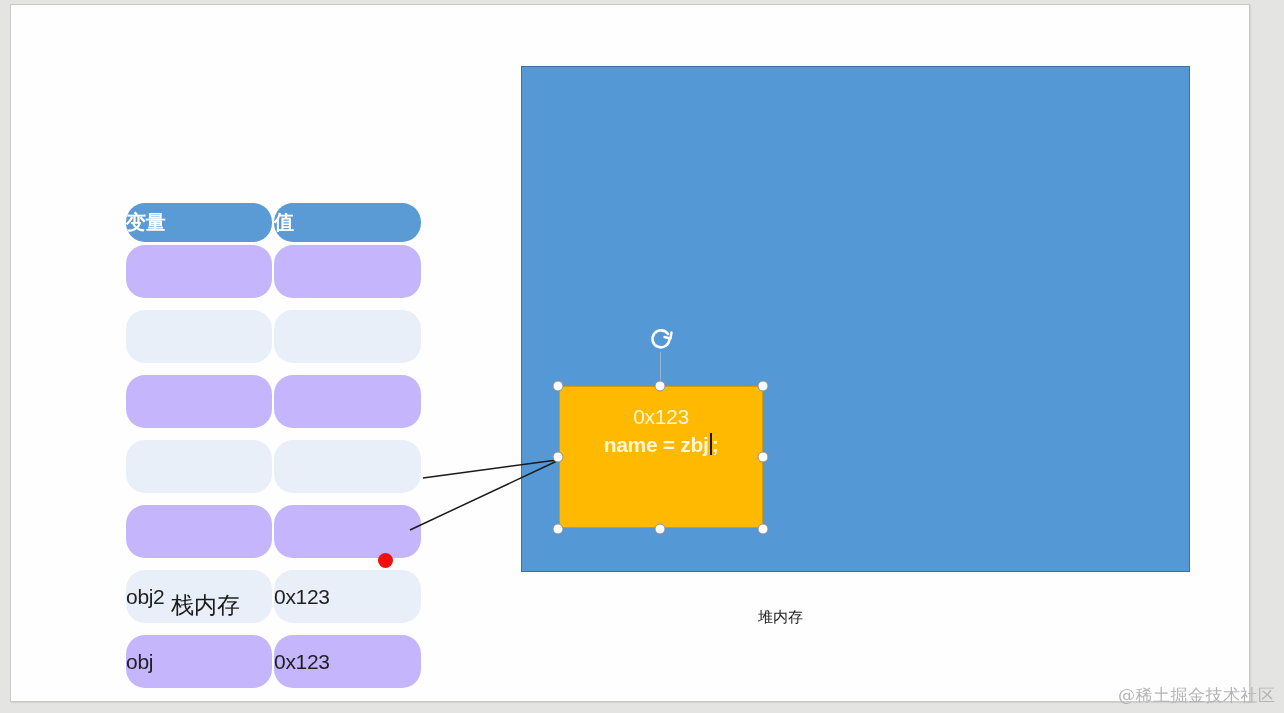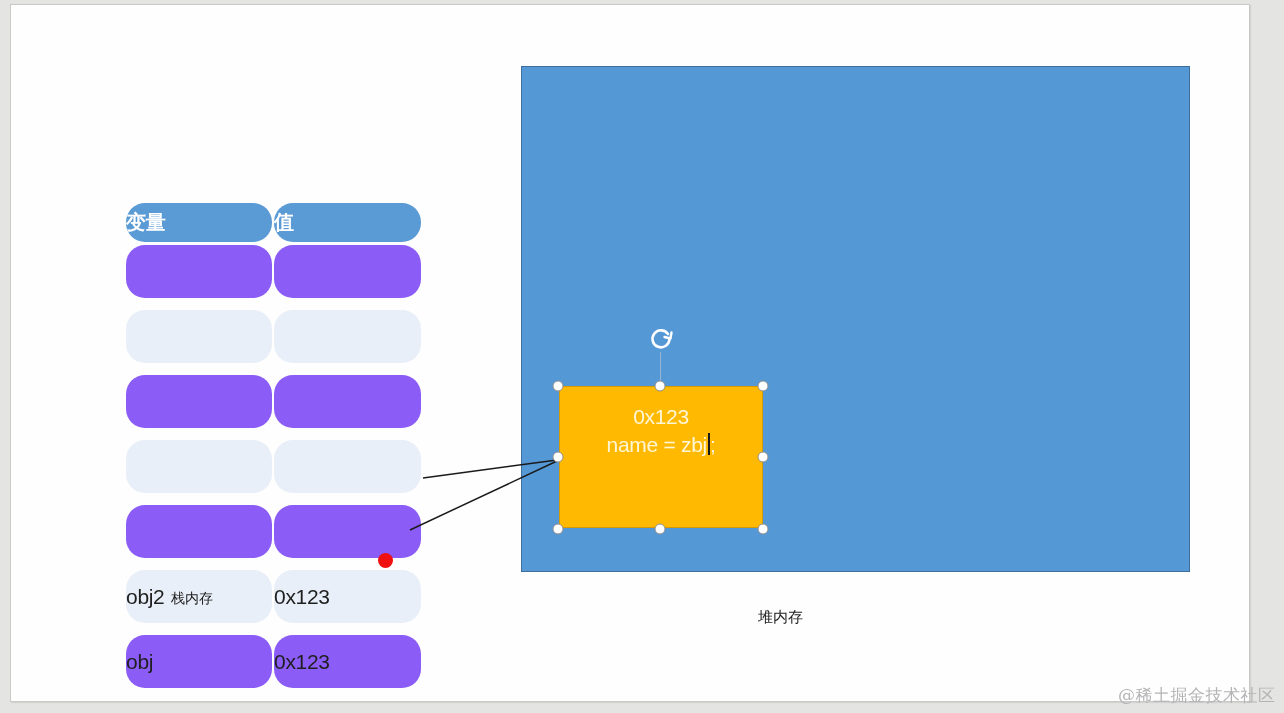--- a/index.html
+++ b/index.html
@@ -36,26 +36,26 @@
       box-sizing: border-box;
       height: 100%;
       display: flex; align-items: center;
       font-size: 21px; color: #1f1f1f;
       letter-spacing: -0.3px;
       border-radius: 19px;
     }
     .cell.c1 { width: 146px; margin-right: 2px; }
     .cell.c2 { width: 147px; }
     .trow.header .cell { background: #5b9bd5; color: #ffffff; font-weight: bold; font-size: 20px; }
-    .trow.odd .cell { background: #8b5cf6; }
+    .trow.odd .cell { background: #c4b5fd; }
     .trow.even .cell { background: #e9eff8; }
 
     .label-stack {
       position: absolute; left: 171px; top: 590px;
-      font-size: 14px; color: #1c1c1c;
+      font-size: 23px; color: #1c1c1c;
     }
     .label-heap {
       position: absolute; left: 758px; top: 608px;
       font-size: 15px; color: #1c1c1c;
     }
     .red-dot {
       position: absolute; left: 378px; top: 553px;
       width: 15px; height: 15px; border-radius: 50%;
       background: #f01010;
     }
@@ -73,21 +73,21 @@
       width: 204px; height: 142px;
       background: #ffb900;
       border: 1px solid #d59a00;
       box-sizing: border-box;
       color: #fff6d6;
       text-align: center;
       font-size: 21px; line-height: 28px;
       padding-top: 16px;
       letter-spacing: -0.3px;
     }
-    .obj-box .line2 { position: relative; display: inline-block; }
+    .obj-box .line2 { position: relative; display: inline-block; font-weight: bold; }
     .caret {
       display: inline-block; width: 2px; height: 22px;
       background: #1a1a1a; vertical-align: -3px; margin-left: 1px;
     }
     .handle {
       position: absolute; width: 11px; height: 11px; border-radius: 50%;
       background: #ffffff; border: 1px solid #8f8f8f;
       box-sizing: border-box;
       transform: translate(-50%, -50%);
     }

